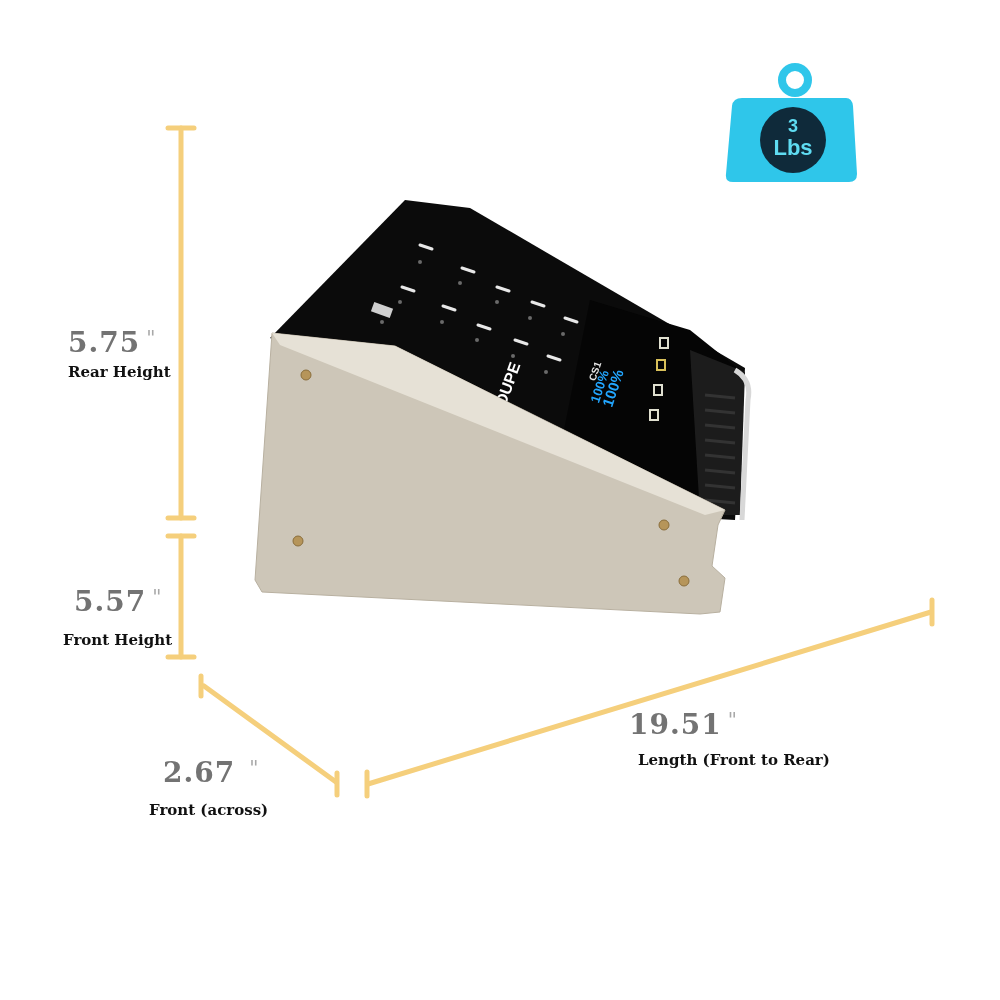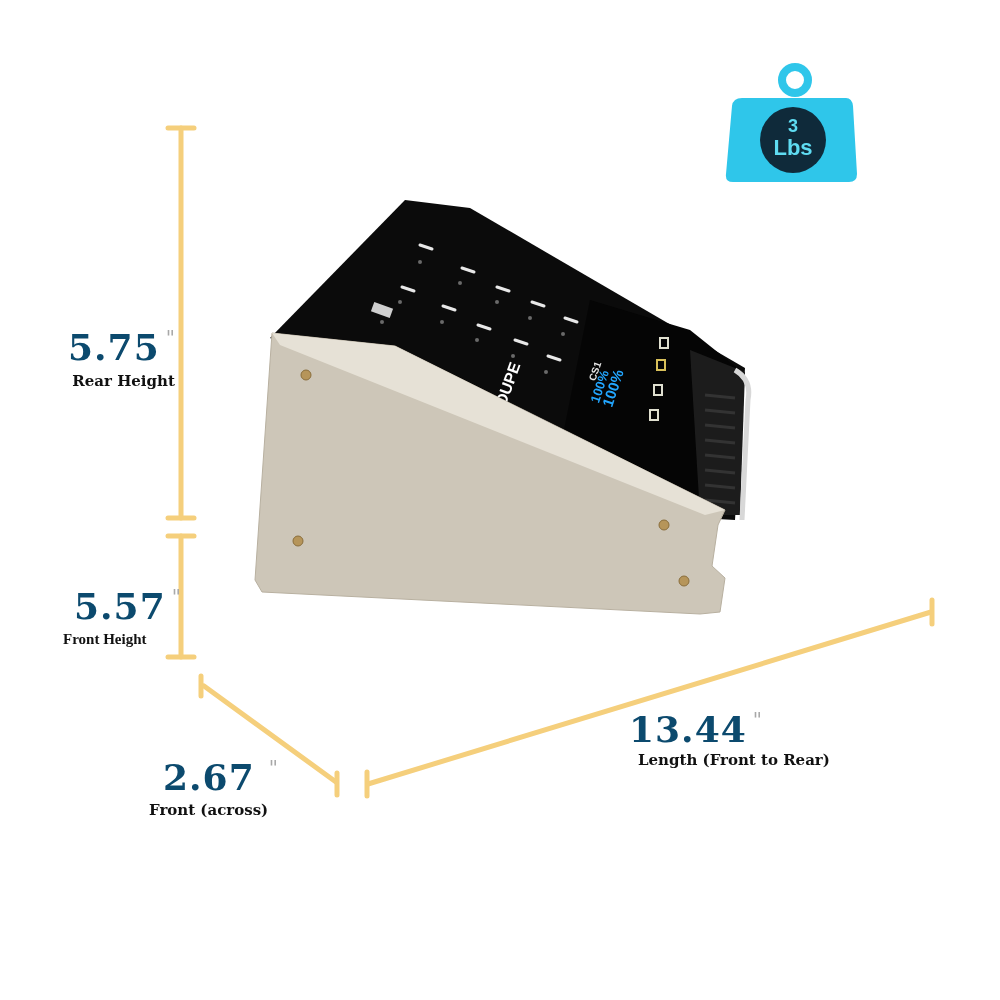--- a/index.html
+++ b/index.html
@@ -1,20 +1,20 @@
 <!DOCTYPE html>
 <html><head>
   <meta charset="utf-8">
   <style>
     html, body { margin:0; padding:0; background:#ffffff; }
     body { width:1000px; height:1000px; position:relative; overflow:hidden;
            font-family:"DejaVu Serif", serif; }
     .abs { position:absolute; }
-    .dim-value { font-family:"DejaVu Serif", serif; font-weight:bold; color:#0c4a6e;
-                 font-size:36px; letter-spacing:1px; white-space:nowrap; }
+    .dim-value { font-family:"DejaVu Serif", serif; font-weight:bold; color:#737373;
+                 font-size:28px; letter-spacing:1px; white-space:nowrap; }
     .dim-unit { font-family:"DejaVu Serif", serif; color:#a8a8a8; font-size:20px;
                 vertical-align:top; margin-left:6px; }
     .dim-label { font-family:"DejaVu Serif", serif; font-weight:bold; color:#111;
                  font-size:15px; white-space:nowrap; }
     svg.layer { position:absolute; left:0; top:0; }
     .weight-text { font-family:"Liberation Sans", sans-serif; font-weight:bold; fill:#5fdcf2; }
     .screen-text { font-family:"Liberation Sans", sans-serif; font-weight:bold; }
   </style>
 </head>
 <body>
@@ -131,23 +131,23 @@
 </svg>
 
 <div class="abs" style="left:68px; top:326px;">
   <div><span class="dim-value">5.75</span><span class="dim-unit">"</span></div>
   <div class="dim-label" style="margin-top:4px;text-align:right;">Rear Height</div>
 </div>
 
 <div class="abs" style="left:74px; top:585px;">
   <div><span class="dim-value">5.57</span><span class="dim-unit">"</span></div>
 </div>
-<div class="abs dim-label" style="left:63px; top:631px;font-family:Liberation Serif, serif;">Front Height</div>
+<div class="abs dim-label" style="left:63px; top:631px;">Front Height</div>
 
 <div class="abs" style="left:163px; top:756px;">
   <span class="dim-value">2.67</span><span class="dim-unit" style="margin-left:14px;">"</span>
 </div>
 <div class="abs dim-label" style="left:149px; top:801px;">Front (across)</div>
 
 <div class="abs" style="left:629px; top:708px;">
-  <span class="dim-value">13.44</span><span class="dim-unit">"</span>
+  <span class="dim-value">19.51</span><span class="dim-unit">"</span>
 </div>
 <div class="abs dim-label" style="left:638px; top:751px;">Length (Front to Rear)</div>
 
 </body></html>

